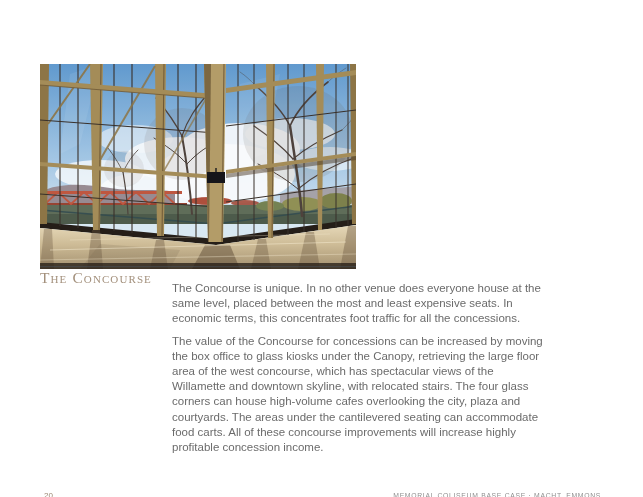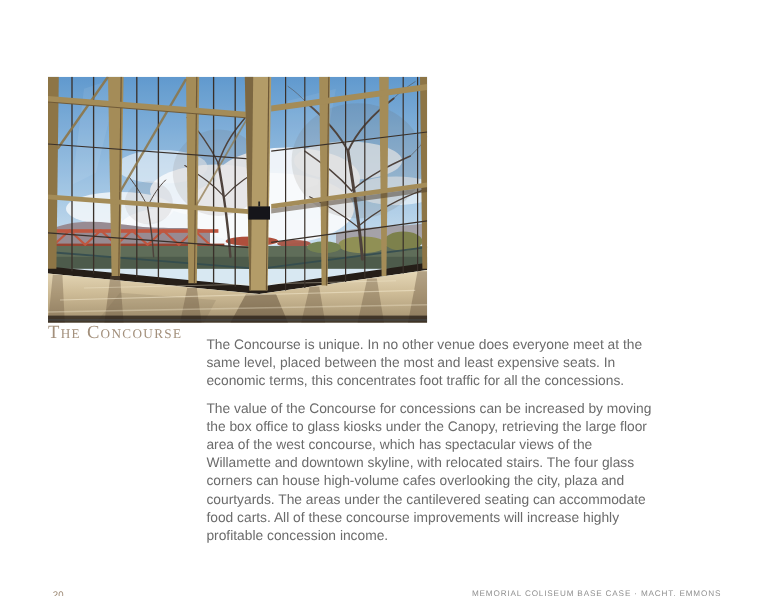--- a/index.html
+++ b/index.html
@@ -211,20 +211,20 @@
       <g>
         <rect x="167" y="108" width="18" height="11" fill="#15151a"></rect>
         <path d="M176,104 L176,108" stroke="#222222" stroke-width="1.5"></path>
       </g>
     </svg>
   </div>
 
   <div class="heading">The Concourse</div>
 
   <div class="body-text">
-    <p>The Concourse is unique. In no other venue does everyone meet at the same level, placed between the most and least expensive seats. In economic terms, this concentrates foot traffic for all the concessions.</p>
+    <p>The Concourse is unique. In no other venue does everyone house at the same level, placed between the most and least expensive seats. In economic terms, this concentrates foot traffic for all the concessions.</p>
     <p>The value of the Concourse for concessions can be increased by moving the box office to glass kiosks under the Canopy, retrieving the large floor area of the west concourse, which has spectacular views of the Willamette and downtown skyline, with relocated stairs. The four glass corners can house high-volume cafes overlooking the city, plaza and courtyards. The areas under the cantilevered seating can accommodate food carts. All of these concourse improvements will increase highly profitable concession income.</p>
   </div>
 
   <div class="page-number">20</div>
   <div class="credit">MEMORIAL COLISEUM BASE CASE · MACHT, EMMONS</div>
 
 </div>
 
 </body></html>

